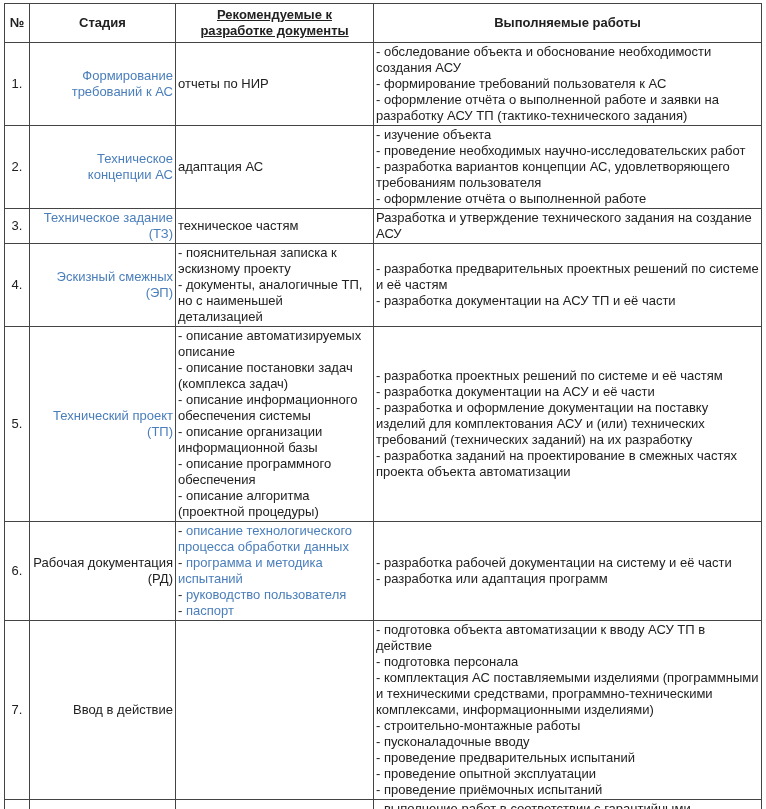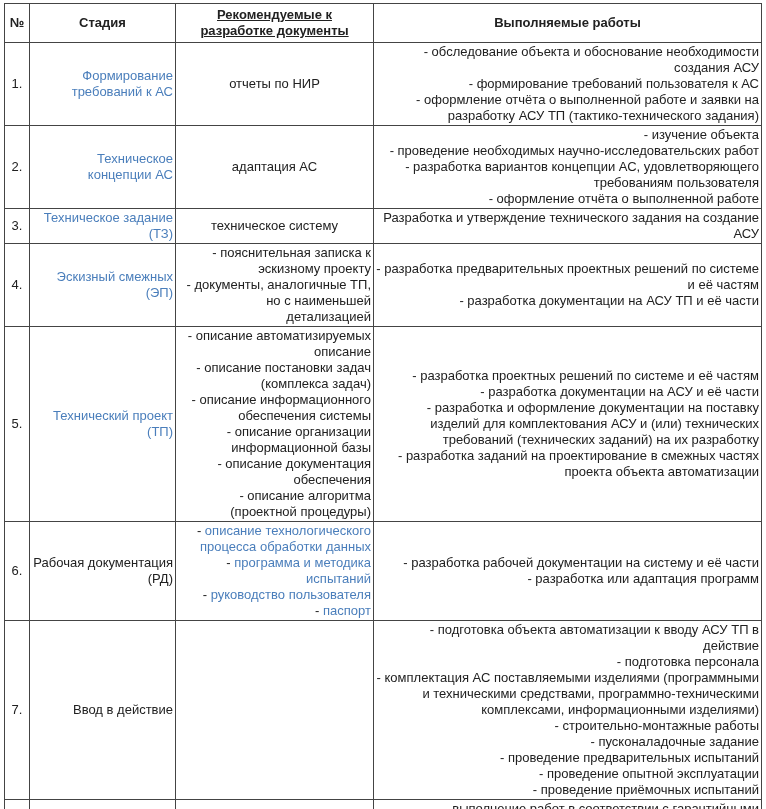--- a/index.html
+++ b/index.html
@@ -39,24 +39,23 @@
   col.c-stage { width: 146px; }
   col.c-docs  { width: 198px; }
   col.c-works { width: 388px; }
   td.cell-num {
     text-align: center;
   }
   td.cell-stage {
     text-align: right;
   }
   td.cell-docs.align-center {
-    text-align: center;
   }
   td.cell-docs, td.cell-works {
-    text-align: right;
+    text-align: left;
   }
   .link {
     color: var(--link-color, #4a7ebb);
   }
   .dash {
     color: var(--text-color, #212121);
   }
   .item {
     
   }
@@ -102,21 +101,21 @@
           <div class="item">- изучение объекта</div>
           <div class="item">- проведение необходимых научно-исследовательских работ</div>
           <div class="item">- разработка вариантов концепции АС, удовлетворяющего требованиям пользователя</div>
           <div class="item">- оформление отчёта о выполненной работе</div>
         </td>
       </tr>
       <tr>
         <td class="cell-num">3.</td>
         <td class="cell-stage"><span class="link">Техническое задание (ТЗ)</span></td>
         <td class="cell-docs align-center">
-          <div class="item">техническое систему</div>
+          <div class="item">техническое частям</div>
         </td>
         <td class="cell-works">
           <div class="item">Разработка и утверждение технического задания на создание АСУ</div>
         </td>
       </tr>
       <tr>
         <td class="cell-num">4.</td>
         <td class="cell-stage"><span class="link">Эскизный смежных (ЭП)</span></td>
         <td class="cell-docs">
           <div class="item">- пояснительная записка к эскизному проекту</div>
@@ -128,21 +127,21 @@
         </td>
       </tr>
       <tr>
         <td class="cell-num">5.</td>
         <td class="cell-stage"><span class="link">Технический проект (ТП)</span></td>
         <td class="cell-docs">
           <div class="item">- описание автоматизируемых описание</div>
           <div class="item">- описание постановки задач (комплекса задач)</div>
           <div class="item">- описание информационного обеспечения системы</div>
           <div class="item">- описание организации информационной базы</div>
-          <div class="item">- описание документация обеспечения</div>
+          <div class="item">- описание программного обеспечения</div>
           <div class="item">- описание алгоритма (проектной процедуры)</div>
         </td>
         <td class="cell-works">
           <div class="item">- разработка проектных решений по системе и её частям</div>
           <div class="item">- разработка документации на АСУ и её части</div>
           <div class="item">- разработка и оформление документации на поставку изделий для комплектования АСУ и (или) технических требований (технических заданий) на их разработку</div>
           <div class="item">- разработка заданий на проектирование в смежных частях проекта объекта автоматизации</div>
         </td>
       </tr>
       <tr>
@@ -161,21 +160,21 @@
       </tr>
       <tr>
         <td class="cell-num">7.</td>
         <td class="cell-stage"><span>Ввод в действие</span></td>
         <td class="cell-docs align-center"></td>
         <td class="cell-works">
           <div class="item">- подготовка объекта автоматизации к вводу АСУ ТП в действие</div>
           <div class="item">- подготовка персонала</div>
           <div class="item">- комплектация АС поставляемыми изделиями (программными и техническими средствами, программно-техническими комплексами, информационными изделиями)</div>
           <div class="item">- строительно-монтажные работы</div>
-          <div class="item">- пусконаладочные задание</div>
+          <div class="item">- пусконаладочные вводу</div>
           <div class="item">- проведение предварительных испытаний</div>
           <div class="item">- проведение опытной эксплуатации</div>
           <div class="item">- проведение приёмочных испытаний</div>
         </td>
       </tr>
       <tr>
         <td class="cell-num">8.</td>
         <td class="cell-stage"></td>
         <td class="cell-docs align-center"></td>
         <td class="cell-works">

